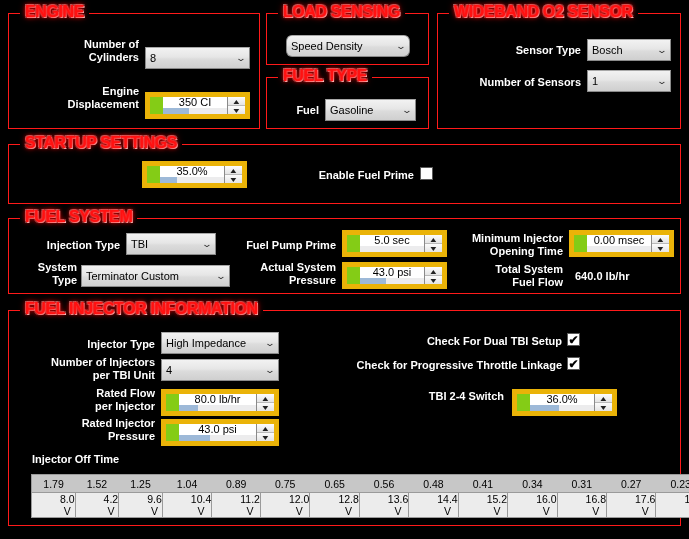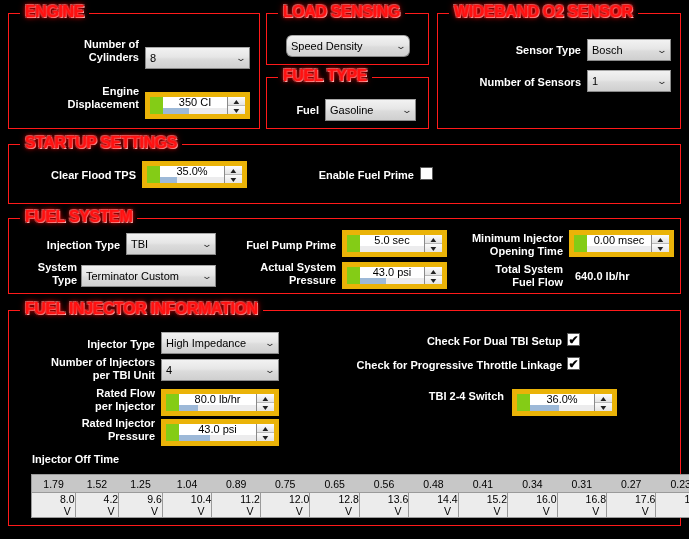--- a/index.html
+++ b/index.html
@@ -298,21 +298,20 @@
 
   <div class="combo" style="left:149px; top:56px; width:84px; height:22px;">
     <span class="combo-text">1</span>
     <span class="chev">⌄</span>
   </div>
 </div>
 
 <div class="group" style="left:8px; top:144px; width:673px; height:60px;">
   <div class="group-title">STARTUP SETTINGS</div>
 
-  <div class="lbl" style="left:10px; top:24px; width:117px;">Clear Flood TPS</div>
 
   <div class="spin" style="left:133px; top:16px; width:105px; height:27px;">
     <div class="spin-main">
       <div class="spin-val">35.0%</div>
       <div class="spin-track">
         <div class="spin-fill" style="width:27%;"></div>
       </div>
     </div>
     <div class="spin-btns">
       <div class="spin-btn">
@@ -333,21 +332,21 @@
   <div class="group-title">FUEL SYSTEM</div>
 
   <div class="lbl" style="left:6px; top:20px; width:105px;">Injection Type</div>
   <div class="combo" style="left:117px; top:14px; width:90px; height:22px;">
     <span class="combo-text">TBI</span>
     <span class="chev">⌄</span>
   </div>
 
   <div class="lbl" style="left:6px; top:42px; width:62px;">System
 Type</div>
-  <div class="combo" style="left:72px; top:46px; width:135px; height:22px;">
+  <div class="combo" style="left:72px; top:46px; width:149px; height:22px;">
     <span class="combo-text">Terminator Custom</span>
     <span class="chev">⌄</span>
   </div>
 
   <div class="lbl" style="left:210px; top:20px; width:117px;">Fuel Pump Prime</div>
   <div class="spin" style="left:333px; top:11px; width:105px; height:27px;">
     <div class="spin-main">
       <div class="spin-val">5.0 sec</div>
       <div class="spin-track">
         <div class="spin-fill" style="width:0%;"></div>

